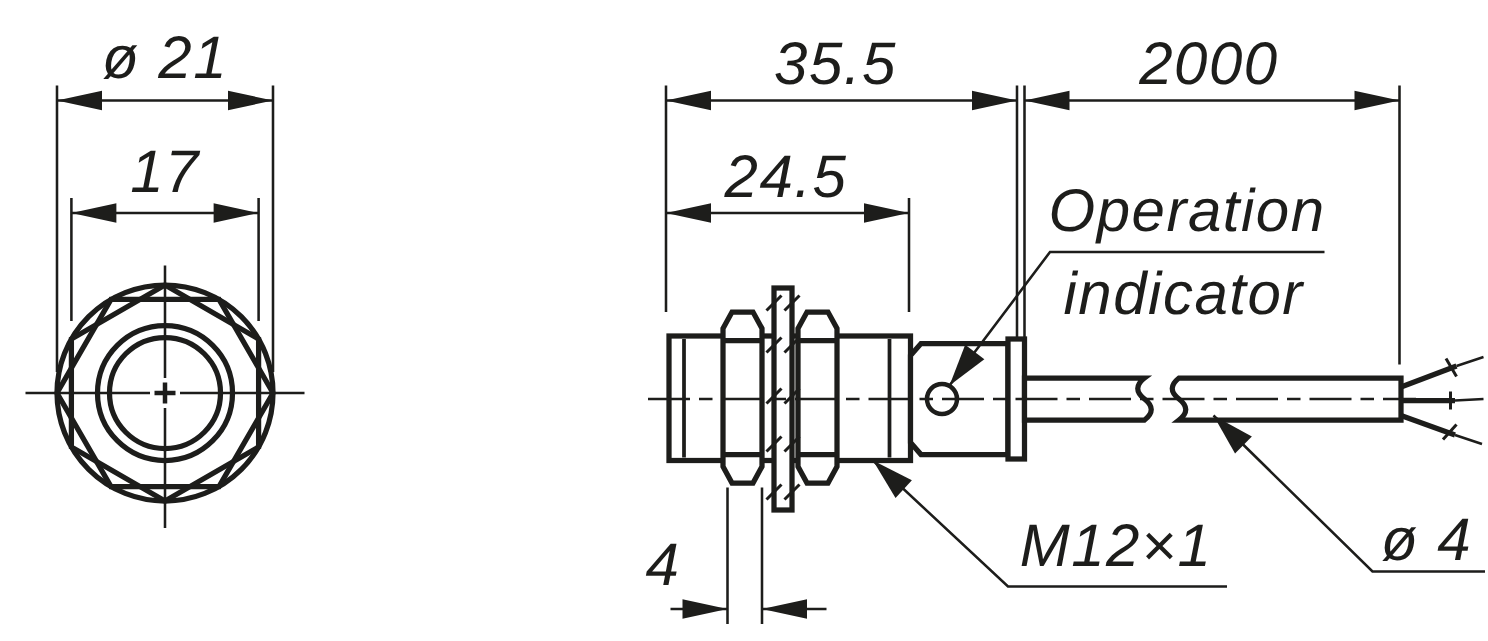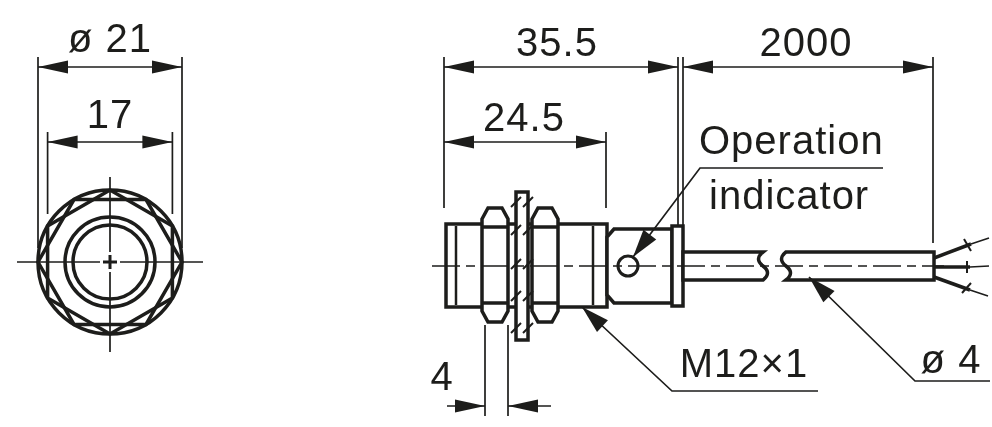--- a/index.html
+++ b/index.html
@@ -2,20 +2,21 @@
 <html><head>
 <meta charset="utf-8">
 <style>
   html,body{margin:0;padding:0;background:#ffffff;}
   .canvas{
     position:relative;
     width:992px;height:427px;
     background:#ffffff;
     font-family:"Liberation Sans", sans-serif;
     overflow:hidden;
+    font-style:italic;
   }
   svg{display:block;}
   text{
     font-family:"Liberation Sans", sans-serif;
     fill:#1d1d1b;
     letter-spacing:1px;
   }
   .dim-text{font-size:40px;}
   .label-text{font-size:40px;}
   .thick{stroke:#1d1d1b;stroke-width:3.5;fill:none;}

